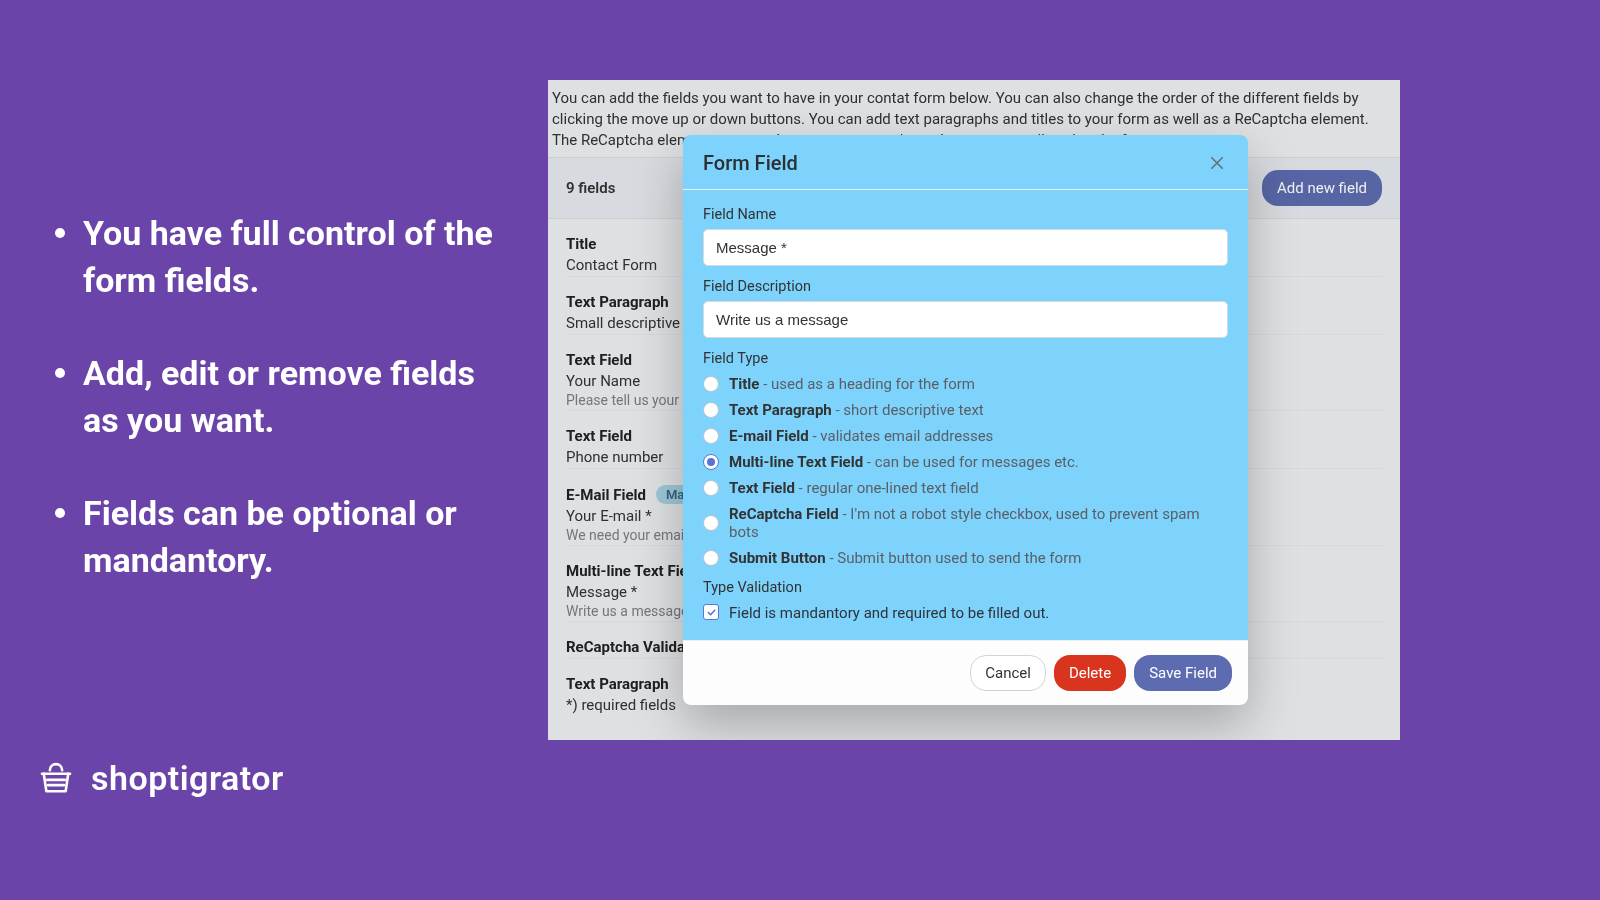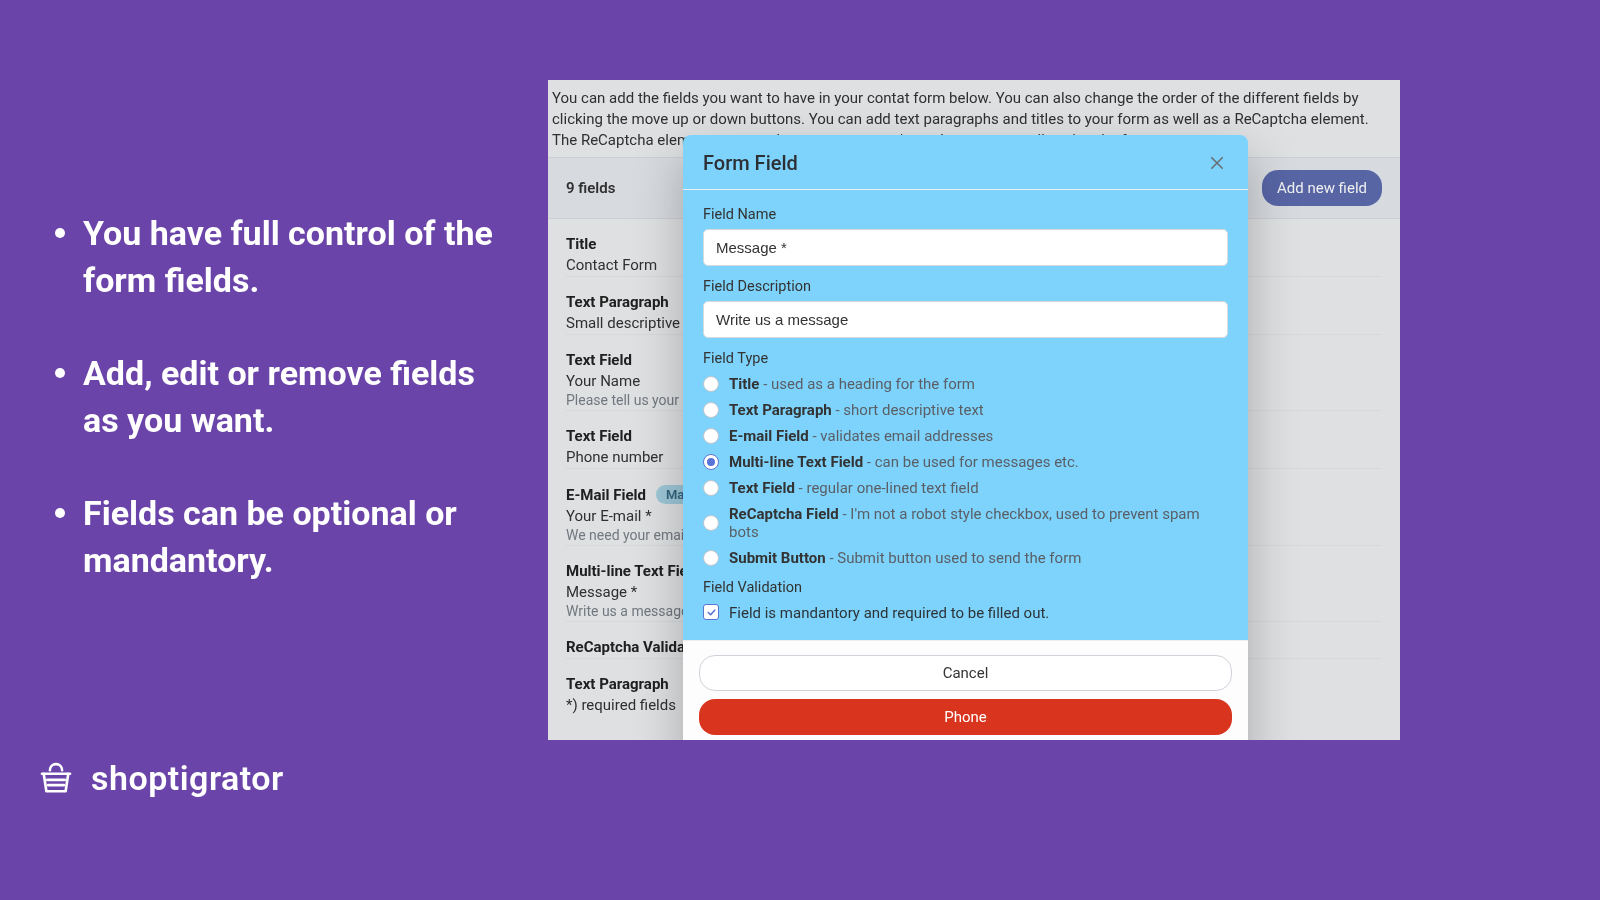--- a/index.html
+++ b/index.html
@@ -165,21 +165,20 @@
     }
     .check svg { width: 11px; height: 11px; }
 
     .modal-footer {
       display: flex;
       justify-content: flex-end;
       gap: 8px;
       padding: 14px 16px;
       border-top: 1px solid #eceef1;
       background: #fdfdfe;
-      flex-direction: column;
     }
   </style>
 </head>
 <body>
 
 <div class="left-bullets">
   <ul id="bullet-list">
       <li>You have full control of the form fields.</li>
       <li>Add, edit or remove fields as you want.</li>
       <li>Fields can be optional or mandantory.</li>
@@ -279,30 +278,30 @@
           <div class="radio-row">
             <span class="radio"></span>
             <span><b>ReCaptcha Field</b><span class="suffix"> - I'm not a robot style checkbox, used to prevent spam bots</span></span>
           </div>
           <div class="radio-row">
             <span class="radio"></span>
             <span><b>Submit Button</b><span class="suffix"> - Submit button used to send the form</span></span>
           </div>
         </div>
 
-      <div class="form-label">Field Validation</div>
+      <div class="form-label">Type Validation</div>
       <div class="check-row">
         <span class="check" id="val-check">
           <svg viewBox="0 0 24 24" stroke="currentColor" stroke-width="3.5" fill="none" stroke-linecap="round" stroke-linejoin="round">
               <path d="M5 12l5 5L19 7"></path>
             </svg>
         </span>
         <span>Field is mandantory and required to be filled out.</span>
       </div>
 
     </div>
     <div class="modal-footer">
       <span class="btn btn-secondary">Cancel</span>
-      <span class="btn btn-danger">Phone</span>
+      <span class="btn btn-danger">Delete</span>
       <span class="btn btn-primary">Save Field</span>
     </div>
   </div>
 </div>
 
 </body></html>

